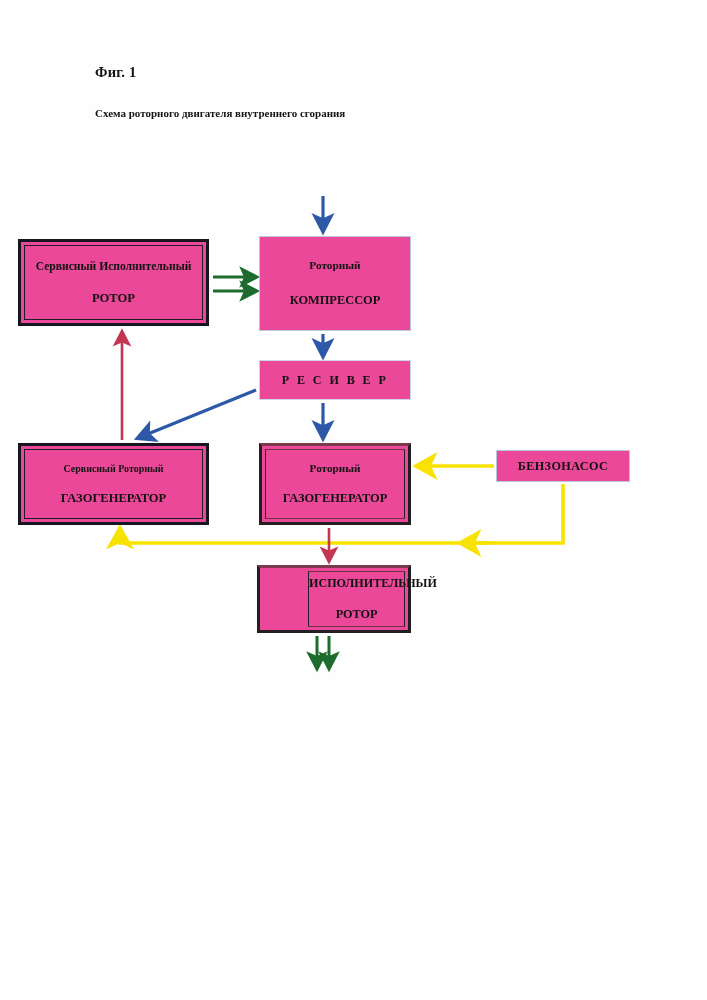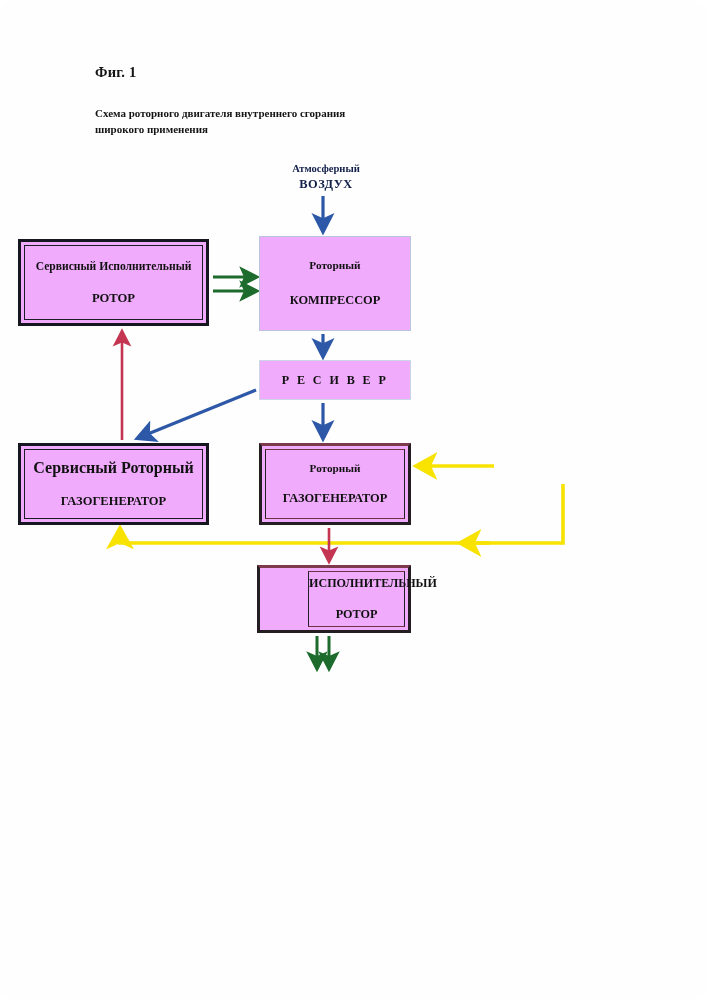--- a/index.html
+++ b/index.html
@@ -42,21 +42,21 @@
     font-weight: bold;
     color: #141414;
     line-height: 1.45;
   }
   .fig-title span { display: block; }
 
   
   .box {
     position: absolute;
     box-sizing: border-box;
-    background: #f0abfc;
+    background: #ec4899;
     display: flex;
     flex-direction: column;
     justify-content: center;
     align-items: center;
     text-align: center;
     font-family: Liberation Serif, serif;
   }
   .box .l1, .box .l2 {
     display: block;
     width: 100%;
@@ -112,21 +112,21 @@
   #box-gasgen          { left: 259px; top: 443px; width: 152px; height: 82px; }
   #box-fuelpump        { left: 496px; top: 450px; width: 134px; height: 32px; }
   #box-exec-rotor      { left: 257px; top: 565px; width: 154px; height: 68px; padding-left: 48px; }
   #box-mechanisms      { left: 214px; top: 673px; width: 239px; height: 80px; }
 
   #box-service-rotor .l1 { font-size: 11.6px; margin-bottom: 18px; }
   #box-service-rotor .l2 { font-size: 12.6px; }
   #box-compressor .l1 { font-size: 11.3px; margin-bottom: 22px; }
   #box-compressor .l2 { font-size: 12.4px; }
   #box-receiver .l1 { font-size: 12.1px; letter-spacing: 2.4px; }
-  #box-service-gasgen .l1 { font-size: 16px; margin-bottom: 17px; }
+  #box-service-gasgen .l1 { font-size: 10px; margin-bottom: 17px; }
   #box-service-gasgen .l2 { font-size: 12.5px; }
   #box-gasgen .l1 { font-size: 11.2px; margin-bottom: 17px; }
   #box-gasgen .l2 { font-size: 12.4px; }
   #box-fuelpump .l1 { font-size: 12.2px; letter-spacing: .4px; }
   #box-exec-rotor .l1 { font-size: 12.1px; margin-bottom: 16px; }
   #box-exec-rotor .l2 { font-size: 12.2px; }
   #box-mechanisms .l1 { font-size: 11.9px; margin-bottom: 12px; }
   #box-mechanisms .l2 { font-size: 11.9px; line-height: 1.5; }
 
   
@@ -154,27 +154,22 @@
 </style>
 </head>
 <body>
 
 <div id="page">
 
   <div class="fig-label">Фиг. 1</div>
 
   <div class="fig-title">
     <span>Схема роторного двигателя внутреннего сгорания</span>
-    <span>широкого применения</span>
-  </div>
-
-  <div class="air-label">
-    <span class="t1">Атмосферный</span>
-    <span class="t2">ВОЗДУХ</span>
-  </div>
+  </div>
+
 
   <svg id="connectors" viewBox="0 0 707 1000" width="707" height="1000">
     <defs>
       <marker id="ah-blue" markerWidth="9" markerHeight="9" refX="5.6" refY="4.5" orient="auto" markerUnits="strokeWidth">
         <path d="M0,0.9 L7,4.5 L0,8.1 L1.6,4.5 Z" fill="#2d58a8"></path>
       </marker>
       <marker id="ah-green" markerWidth="9" markerHeight="9" refX="5.6" refY="4.5" orient="auto" markerUnits="strokeWidth">
         <path d="M0,0.9 L7,4.5 L0,8.1 L1.6,4.5 Z" fill="#1d6b2d"></path>
       </marker>
       <marker id="ah-red" markerWidth="9" markerHeight="9" refX="5.6" refY="4.5" orient="auto" markerUnits="strokeWidth">
@@ -233,20 +228,23 @@
     </div>
   </div>
 
   <div class="box double-maroon" id="box-gasgen">
     <div class="inner">
       <span class="l1">Роторный</span>
       <span class="l2">ГАЗОГЕНЕРАТОР</span>
     </div>
   </div>
 
+  <div class="box thin-blue" id="box-fuelpump">
+    <span class="l1">БЕНЗОНАСОС</span>
+  </div>
 
   <div class="box double-maroon" id="box-exec-rotor">
     <div class="inner">
       <span class="l1">ИСПОЛНИТЕЛЬНЫЙ</span>
       <span class="l2">РОТОР</span>
     </div>
   </div>
 
 
 </div>

